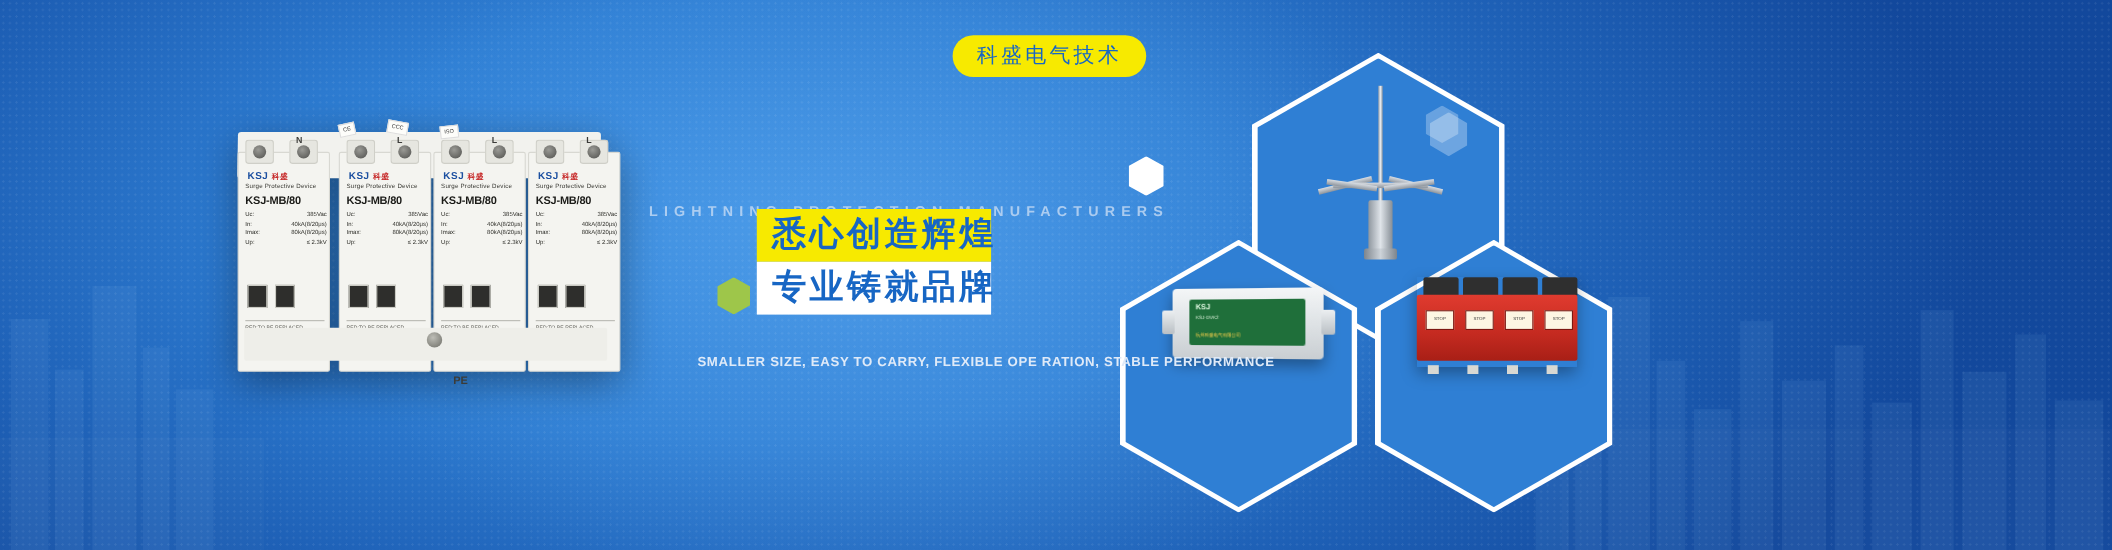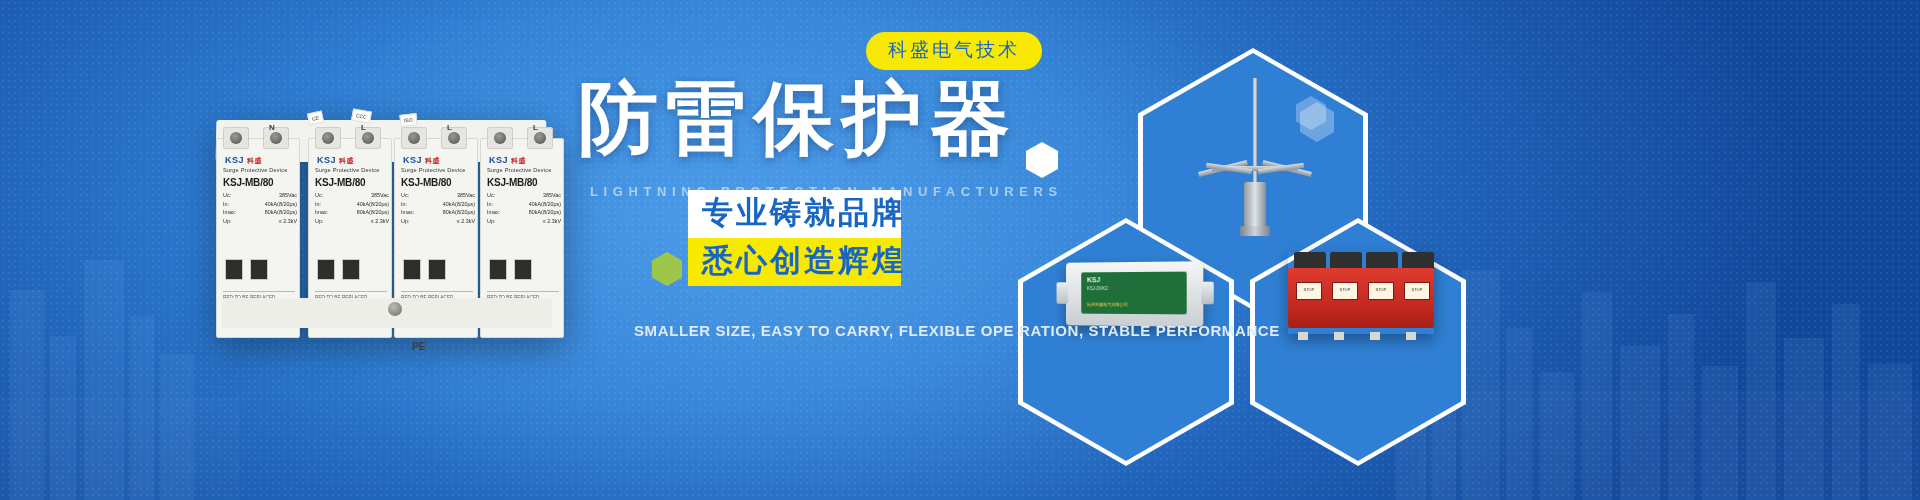--- a/index.html
+++ b/index.html
@@ -110,21 +110,21 @@
   .title{position:absolute;left:578px;top:76px;color:#ffffff;font-size:80px;font-weight:bold;
     letter-spacing:8px;line-height:86px;text-shadow:0 3px 10px rgba(0,20,60,.35);}
   .title-en{position:absolute;left:590px;top:184px;color:#c9ddf5;font-size:13px;
     letter-spacing:5.6px;font-weight:bold;opacity:.78;}
   .slogan{position:absolute;left:688px;top:190px;width:213px;}
   .slogan-row{display:block;font-size:31px;font-weight:bold;color:#1766c4;letter-spacing:3px;
     padding:6px 14px 8px;line-height:34px;white-space:nowrap;}
   .slogan-a{background:#ffffff;}
   .slogan-b{background:#f7ea00;}
   .feat-cn{position:absolute;left:608px;top:296px;color:#ffffff;font-size:22px;letter-spacing:1.5px;}
-  .feat-en{position:absolute;left:634px;top:322px;color:#dfeaf8;font-size:15px;letter-spacing:.6px;font-weight:bold;}
+  .feat-en{position:absolute;left:634px;top:322px;color:#dfeaf8;font-size:12px;letter-spacing:.6px;font-weight:bold;}
   .hexdot{position:absolute;left:652px;top:252px;width:30px;height:34px;background:#9ec64a;
     clip-path:polygon(50% 0%,100% 25%,100% 75%,50% 100%,0% 75%,0% 25%);}
   .hexdot2{position:absolute;left:1026px;top:142px;width:32px;height:36px;background:#ffffff;
     clip-path:polygon(50% 0%,100% 25%,100% 75%,50% 100%,0% 75%,0% 25%);}
   .hexdot3{position:absolute;left:1296px;top:96px;width:30px;height:34px;background:rgba(255,255,255,.28);
     clip-path:polygon(50% 0%,100% 25%,100% 75%,50% 100%,0% 75%,0% 25%);}
 </style>
 </head>
 <body>
 
@@ -374,25 +374,24 @@
       <div class="pin" style="left:118px"></div>
     </div>
 
     <div class="hex-small deco2"></div>
   </div>
 
   <div class="hexdot2"></div>
   <div class="hexdot3"></div>
 
   <div class="badge">科盛电气技术</div>
-  <div class="title">防雷保护器</div>
   <div class="title-en">LIGHTNING PROTECTION MANUFACTURERS</div>
 
   <div class="hexdot"></div>
 
   <div class="slogan">
+    <span class="slogan-row slogan-b">悉心创造辉煌</span>
     <span class="slogan-row slogan-a">专业铸就品牌</span>
-    <span class="slogan-row slogan-b">悉心创造辉煌</span>
   </div>
 
   <div class="feat-en">SMALLER SIZE, EASY TO CARRY, FLEXIBLE OPE RATION, STABLE PERFORMANCE</div>
 
 </div>
 
 </body></html>

